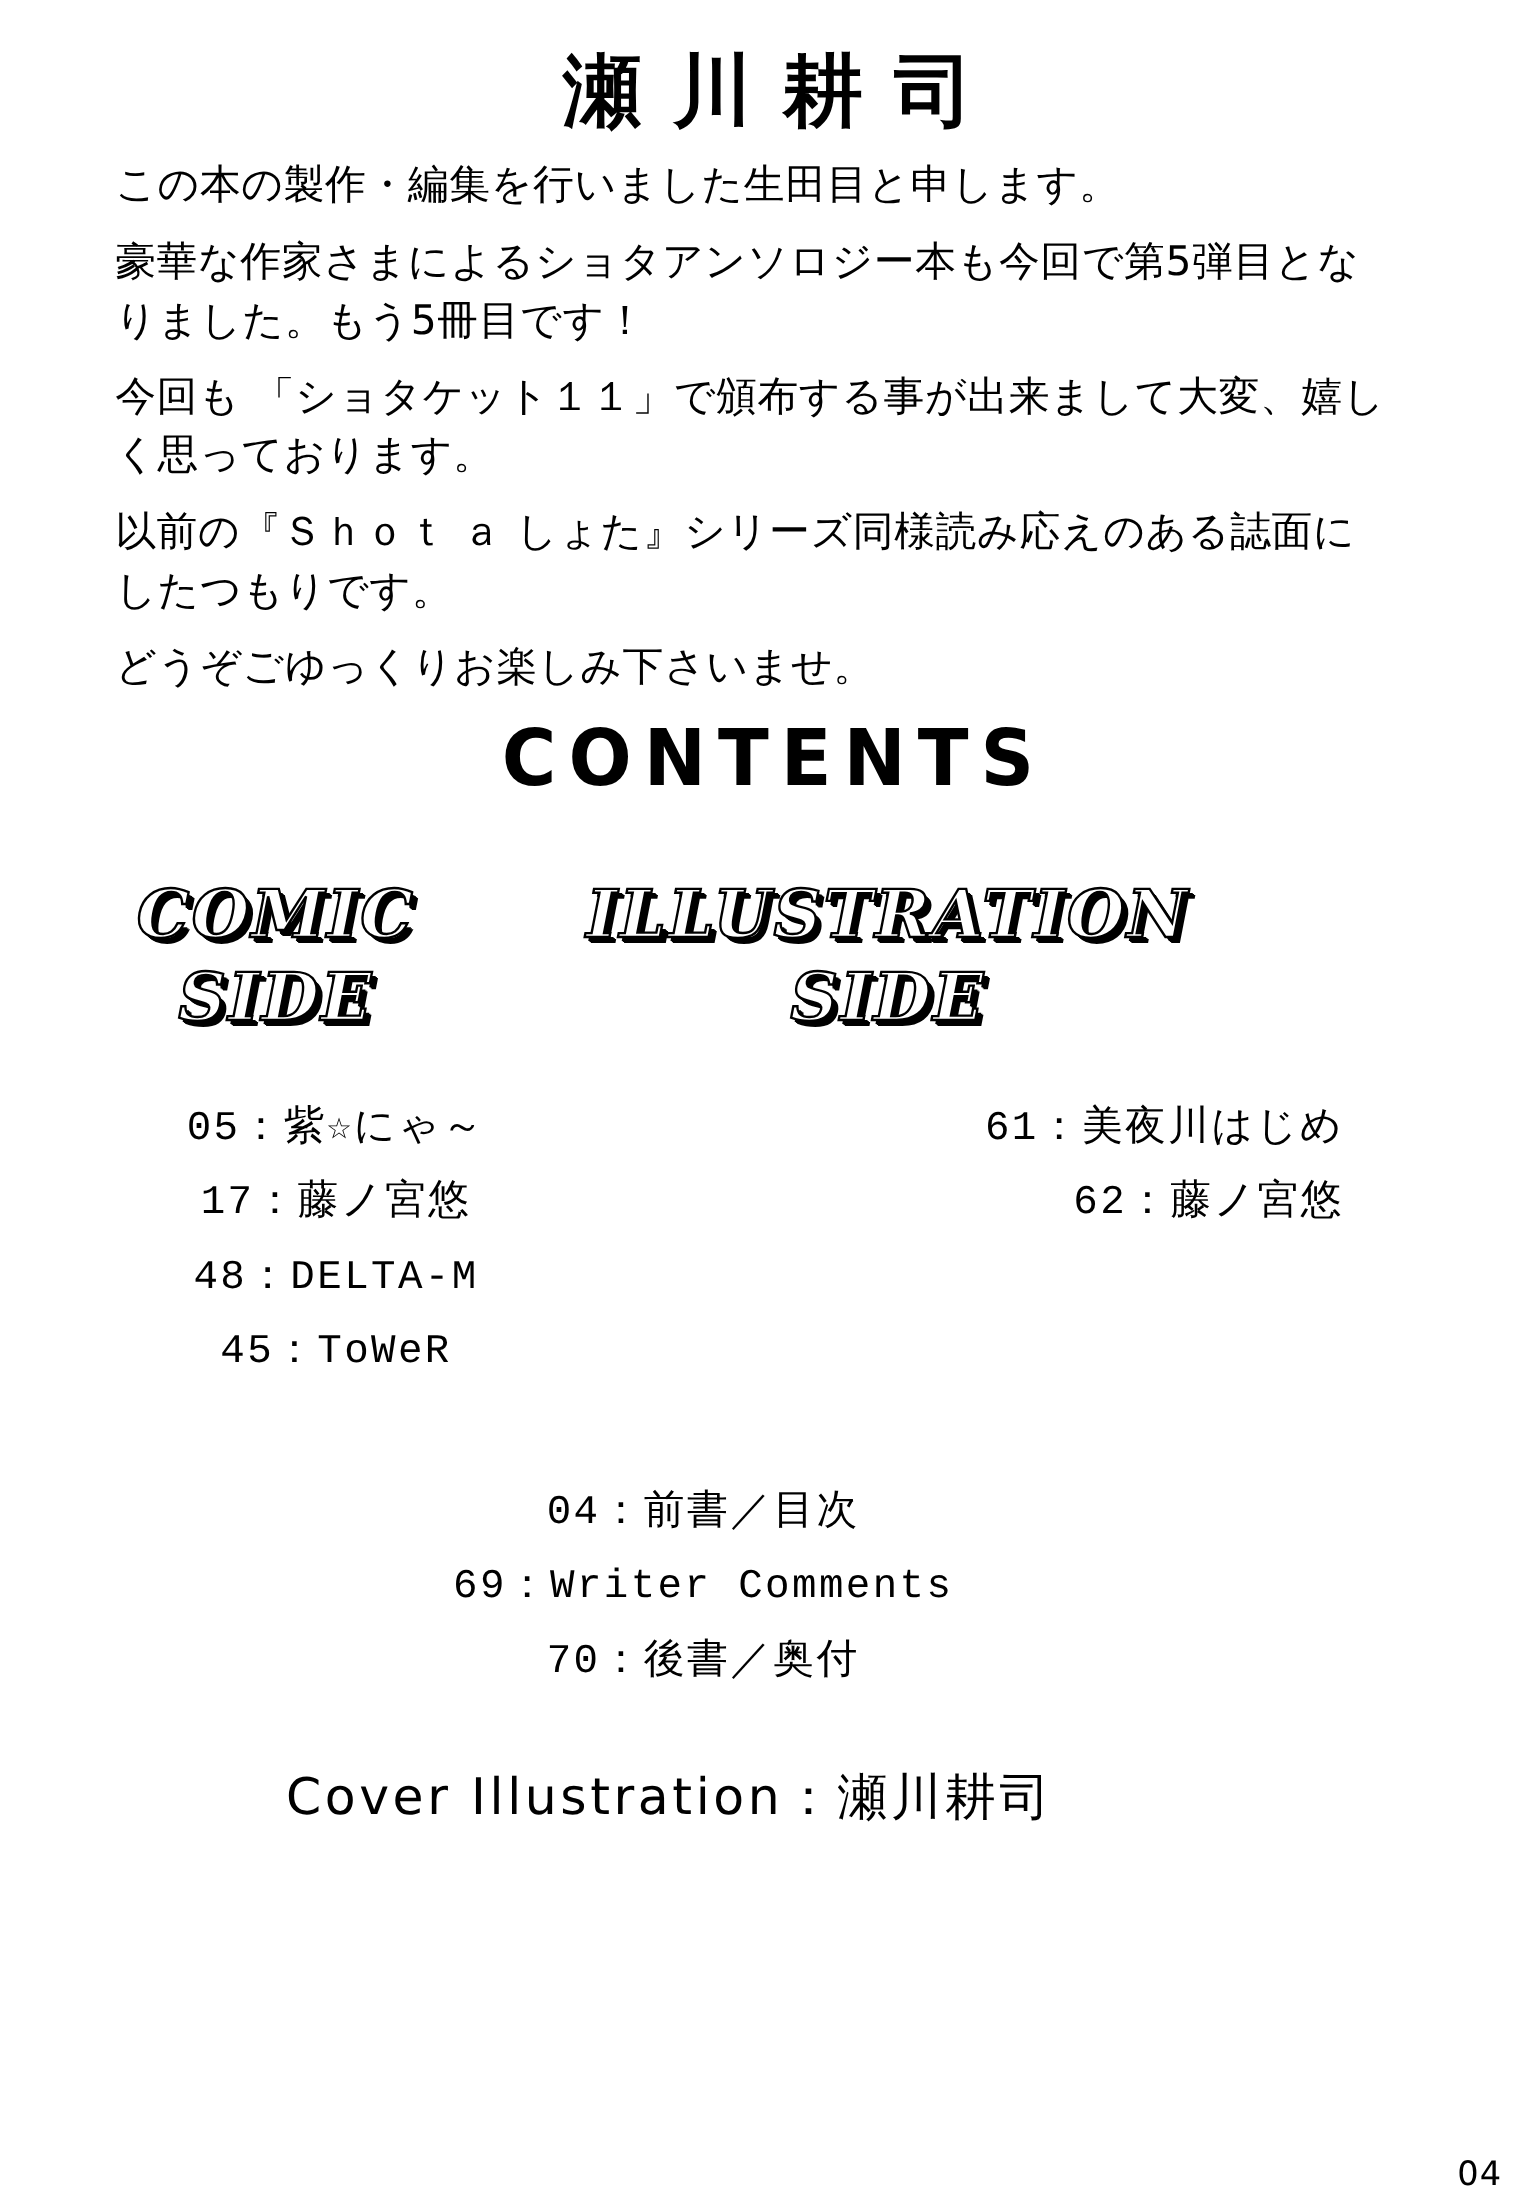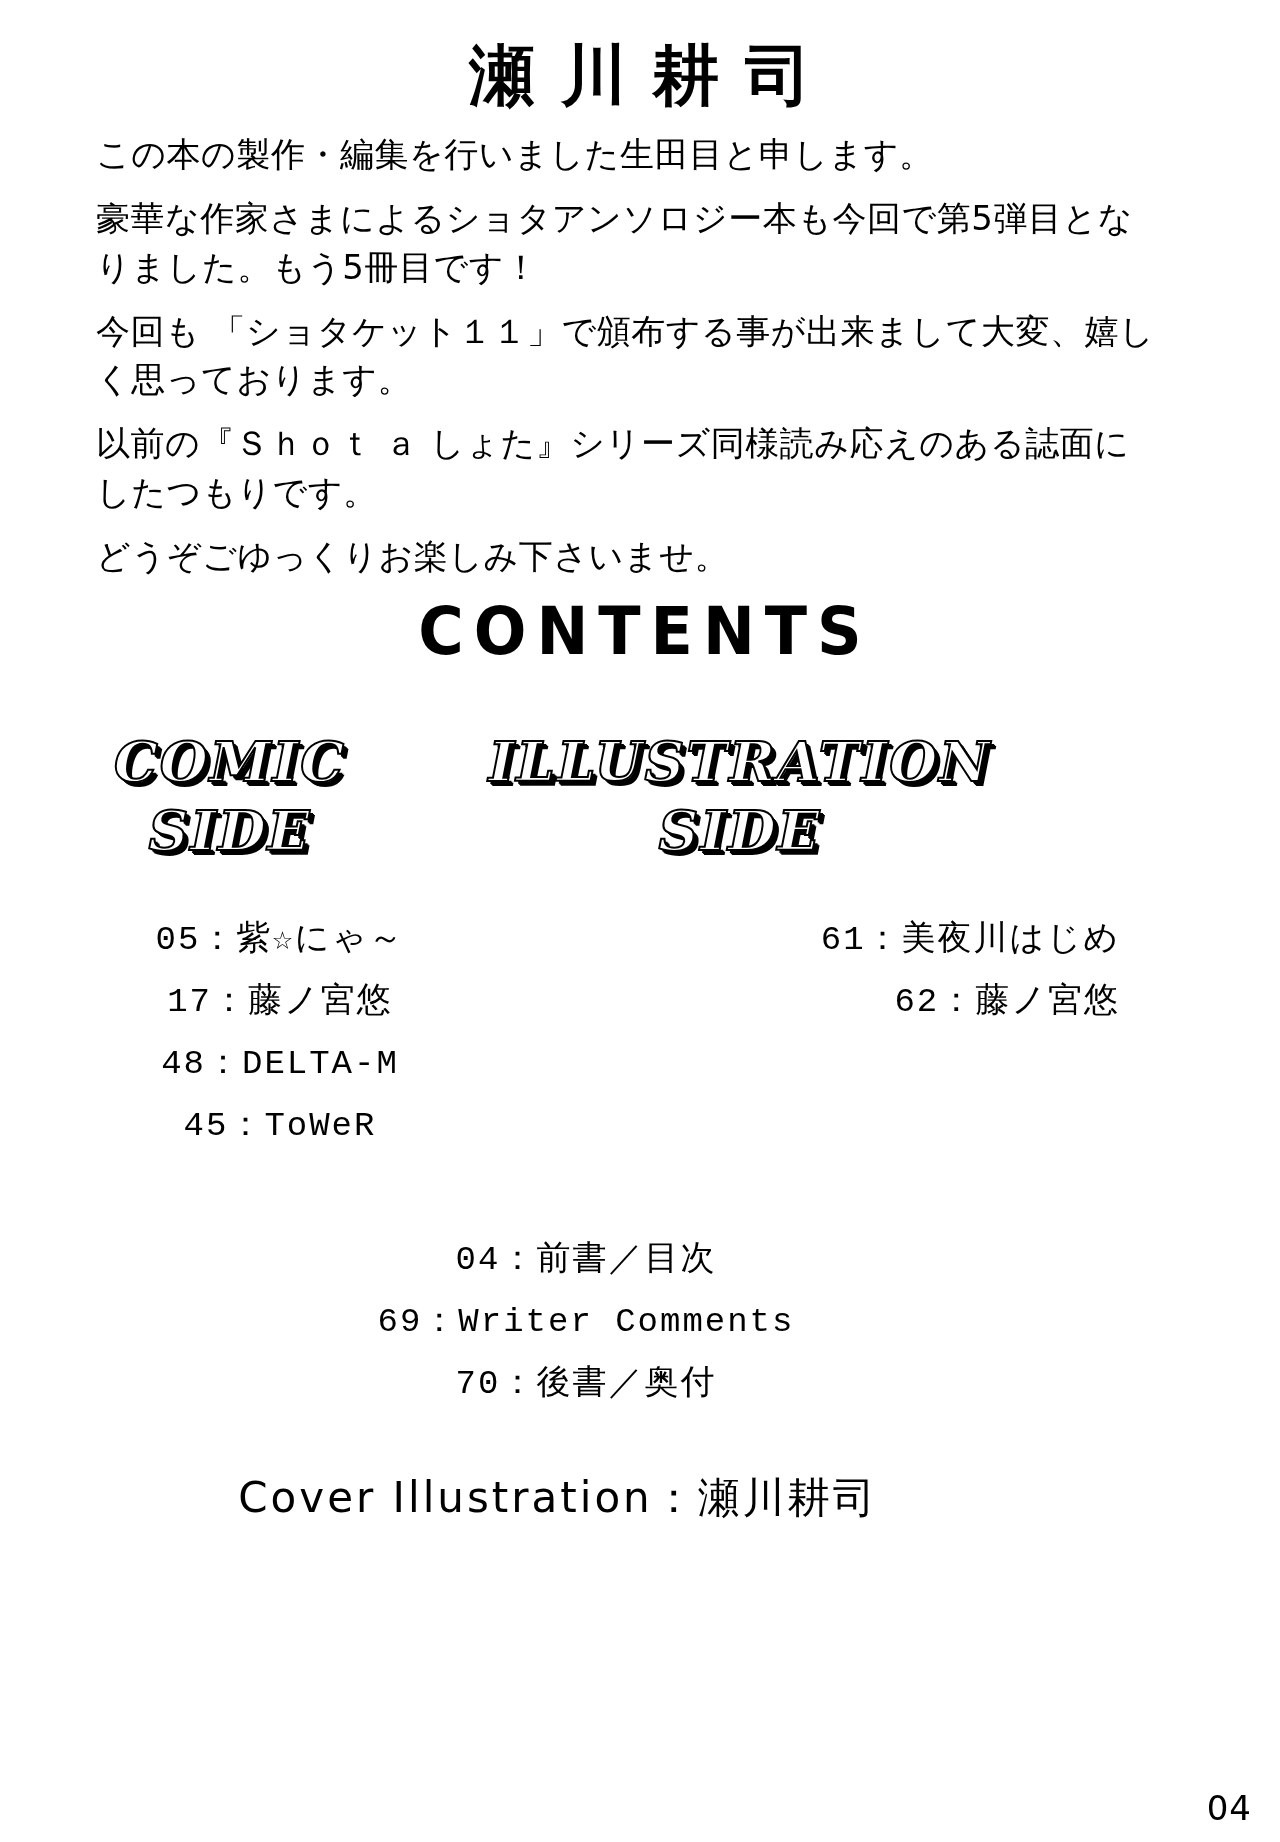--- a/index.html
+++ b/index.html
@@ -132,21 +132,21 @@
     text-align: center;
     font-size: 42px;
     letter-spacing: 3px;
     font-family: "DejaVu Sans", sans-serif;
   }
 
   .page-number {
     position: absolute;
     right: 28px;
     bottom: 14px;
-    font-size: 34px;
+    font-size: 28px;
     font-family: "DejaVu Sans", sans-serif;
     letter-spacing: 1px;
   }
 </style>
 </head>
 <body>
 
 <div class="page">
 
   <div class="preface-title">瀬川耕司</div>

